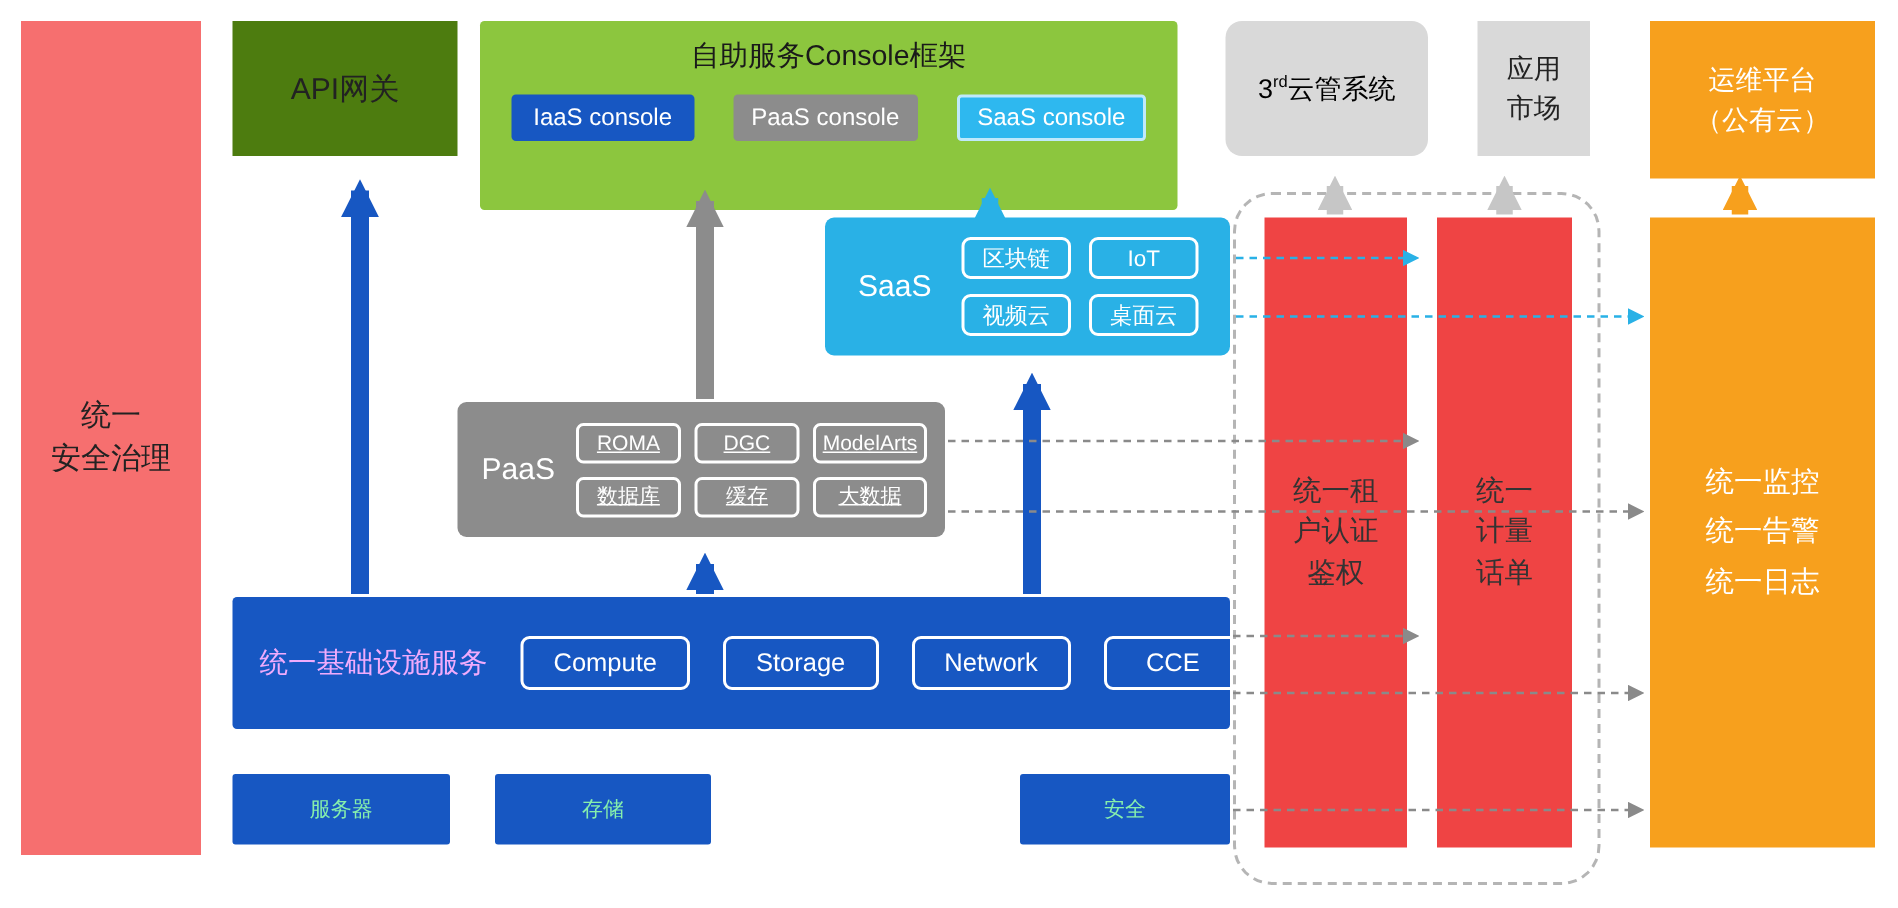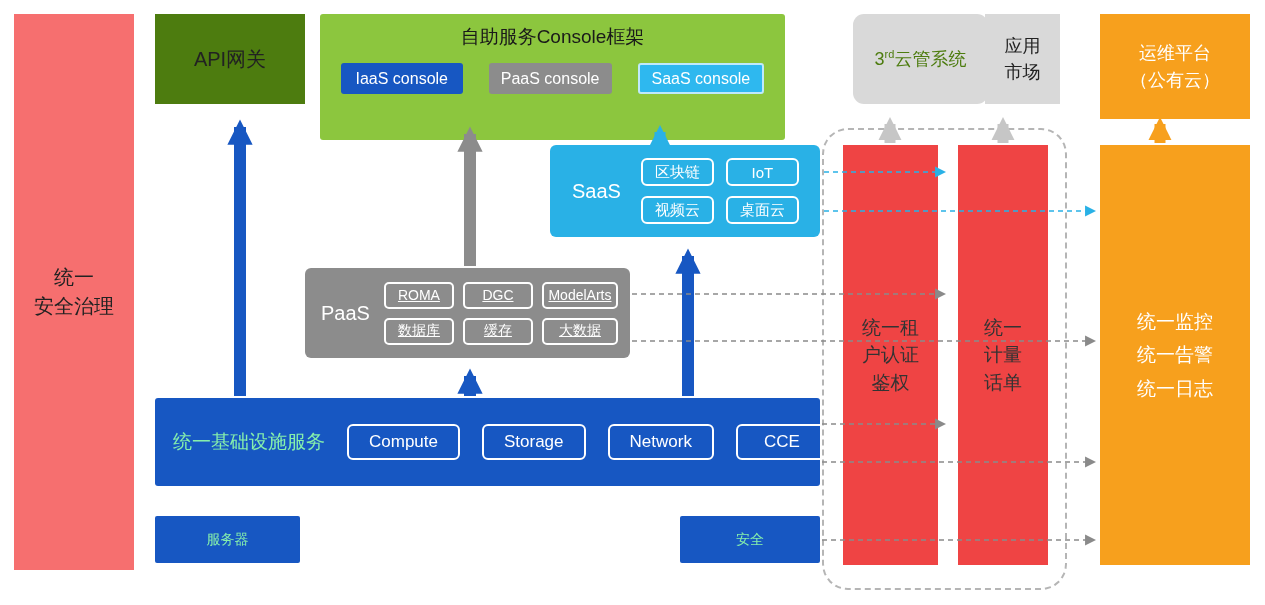--- a/index.html
+++ b/index.html
@@ -42,22 +42,22 @@
   .chip {
     display:flex; align-items:center; justify-content:center;
     color:#fff; font-size:16px; border-radius:3px;
     height:31px; padding:0 12px; min-width:122px;
   }
   .chip-iaas { background:#1757c2; }
   .chip-paas { background:#8c8c8c; }
   .chip-saas { background:#2eb8ef; border:2px solid #bfe9fb; }
 
   .third-party {
-    left:853px; top:14px; width:135px; height:90px;
-    background:#d9d9d9; color:#4d7c0f; font-size:18px;border-radius:11px;
+    left:817px; top:14px; width:135px; height:90px;
+    background:#d9d9d9; color:#000000; font-size:18px;border-radius:11px;
   }
   .third-party sup { font-size:11px; }
   .app-market {
     left:985px; top:14px; width:75px; height:90px;
     background:#d9d9d9; color:#222; font-size:18px;
   }
   .ops-platform {
     left:1100px; top:14px; width:150px; height:105px;
     background:#f7a01d; color:#fff; font-size:18px;text-align:center;
   }
@@ -86,21 +86,21 @@
   .paas-label { color:#fff; font-size:20px; margin-right:14px; }
   .paas-grid { display:grid; grid-template-columns:auto auto auto; gap:9px 9px; }
   .paas-grid .sub-chip { min-width:70px; height:27px; padding:0 8px; font-size:14px; border-radius:5px;text-decoration:underline; }
 
   
   .infra-box {
     left:155px; top:398px; width:665px; height:88px;
     background:#1757c2; border-radius:3px;
     display:flex; align-items:center; padding:0 18px;
   }
-  .infra-label { color:#86efac; font-size:19px; margin-right:22px; white-space:nowrap; }
+  .infra-label { color:#f0abfc; font-size:19px; margin-right:22px; white-space:nowrap; }
   .infra-chips { display:flex; gap:22px; }
   .infra-chips .sub-chip { height:36px; font-size:17px; padding:0 20px; min-width:92px; }
 
   
   .hw { background:#1757c2; color:#86efac; font-size:14px; top:516px; height:47px; border-radius:2px; }
   .hw1 { left:155px; width:145px; }
   .hw2 { left:330px; width:144px; }
   .hw3 { left:505px; width:144px; }
   .hw4 { left:680px; width:140px; }
 
@@ -186,20 +186,21 @@
     <span class="infra-label">统一基础设施服务</span>
     <div class="infra-chips">
       <div class="sub-chip">Compute</div>
       <div class="sub-chip">Storage</div>
       <div class="sub-chip">Network</div>
       <div class="sub-chip">CCE</div>
     </div>
   </div>
 
   <div class="abs box hw hw1">服务器</div>
+  <div class="abs box hw hw2">存储</div>
   <div class="abs box hw hw4">安全</div>
 
   <div class="abs dashed-group"></div>
   <div class="abs box vbar auth-bar">
     <span class="pre">统一租
 户认证
 鉴权</span>
   </div>
   <div class="abs box vbar metering-bar">
     <span class="pre">统一

